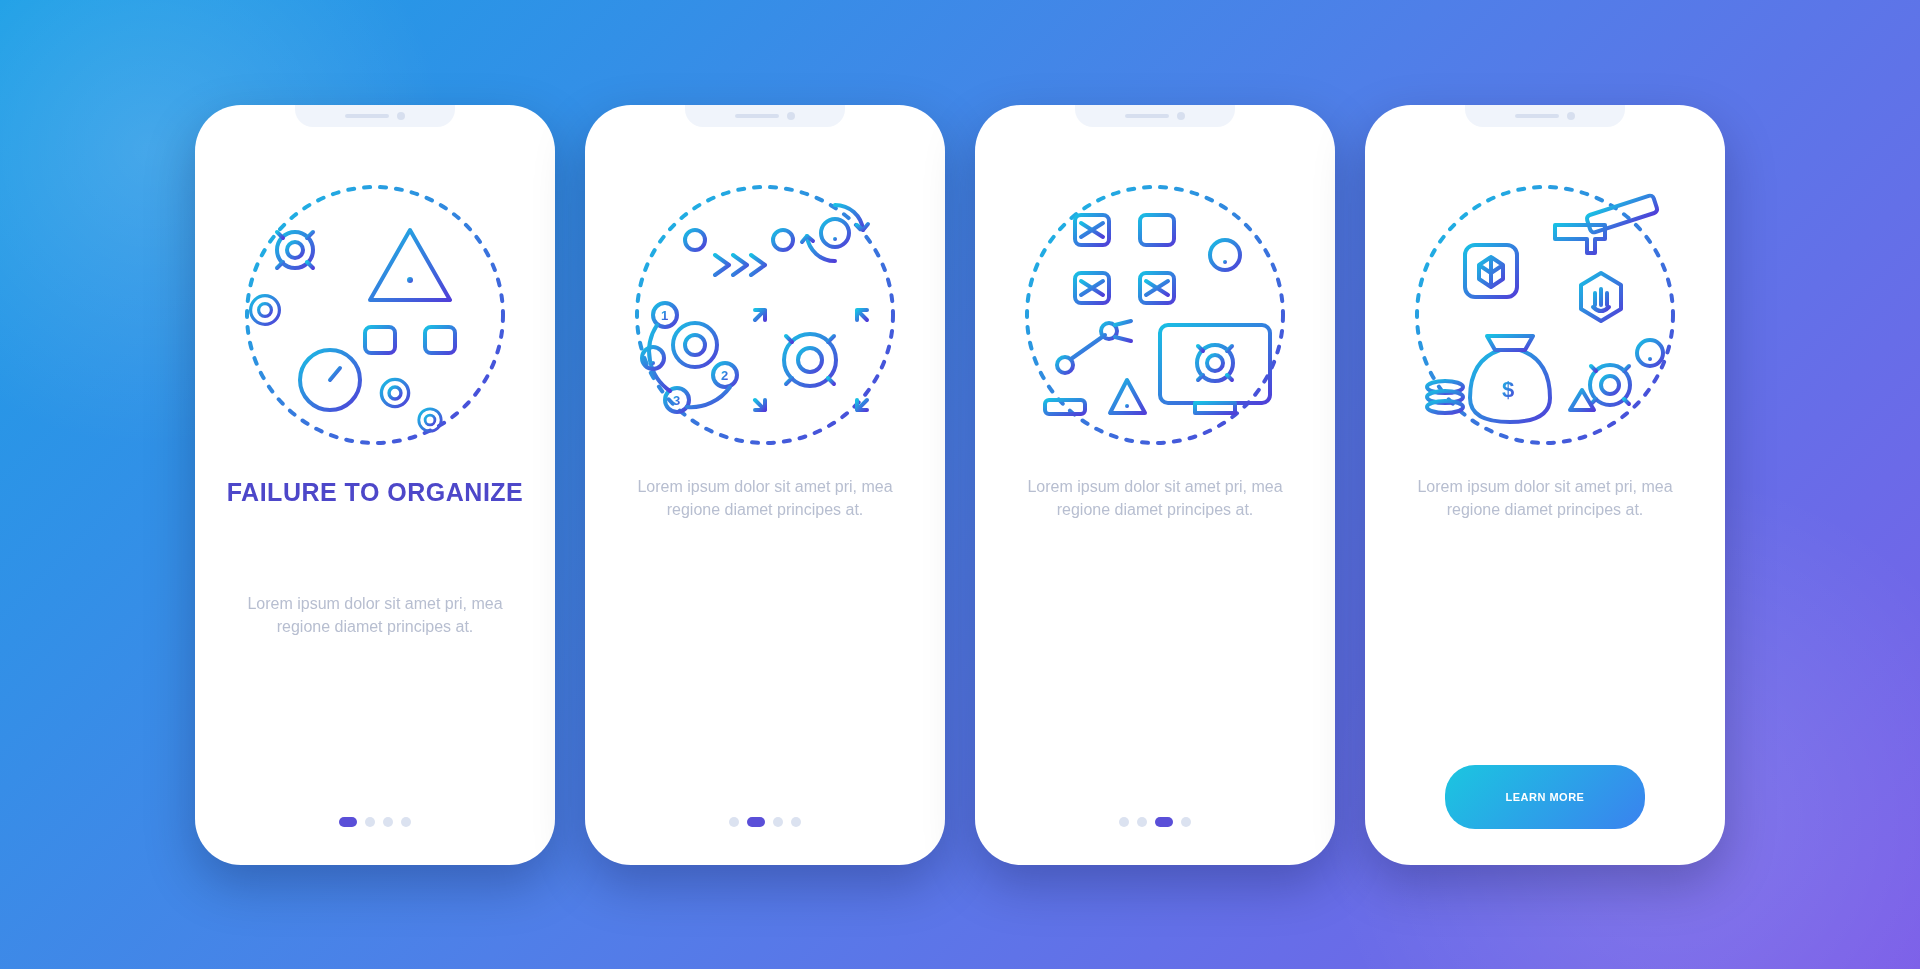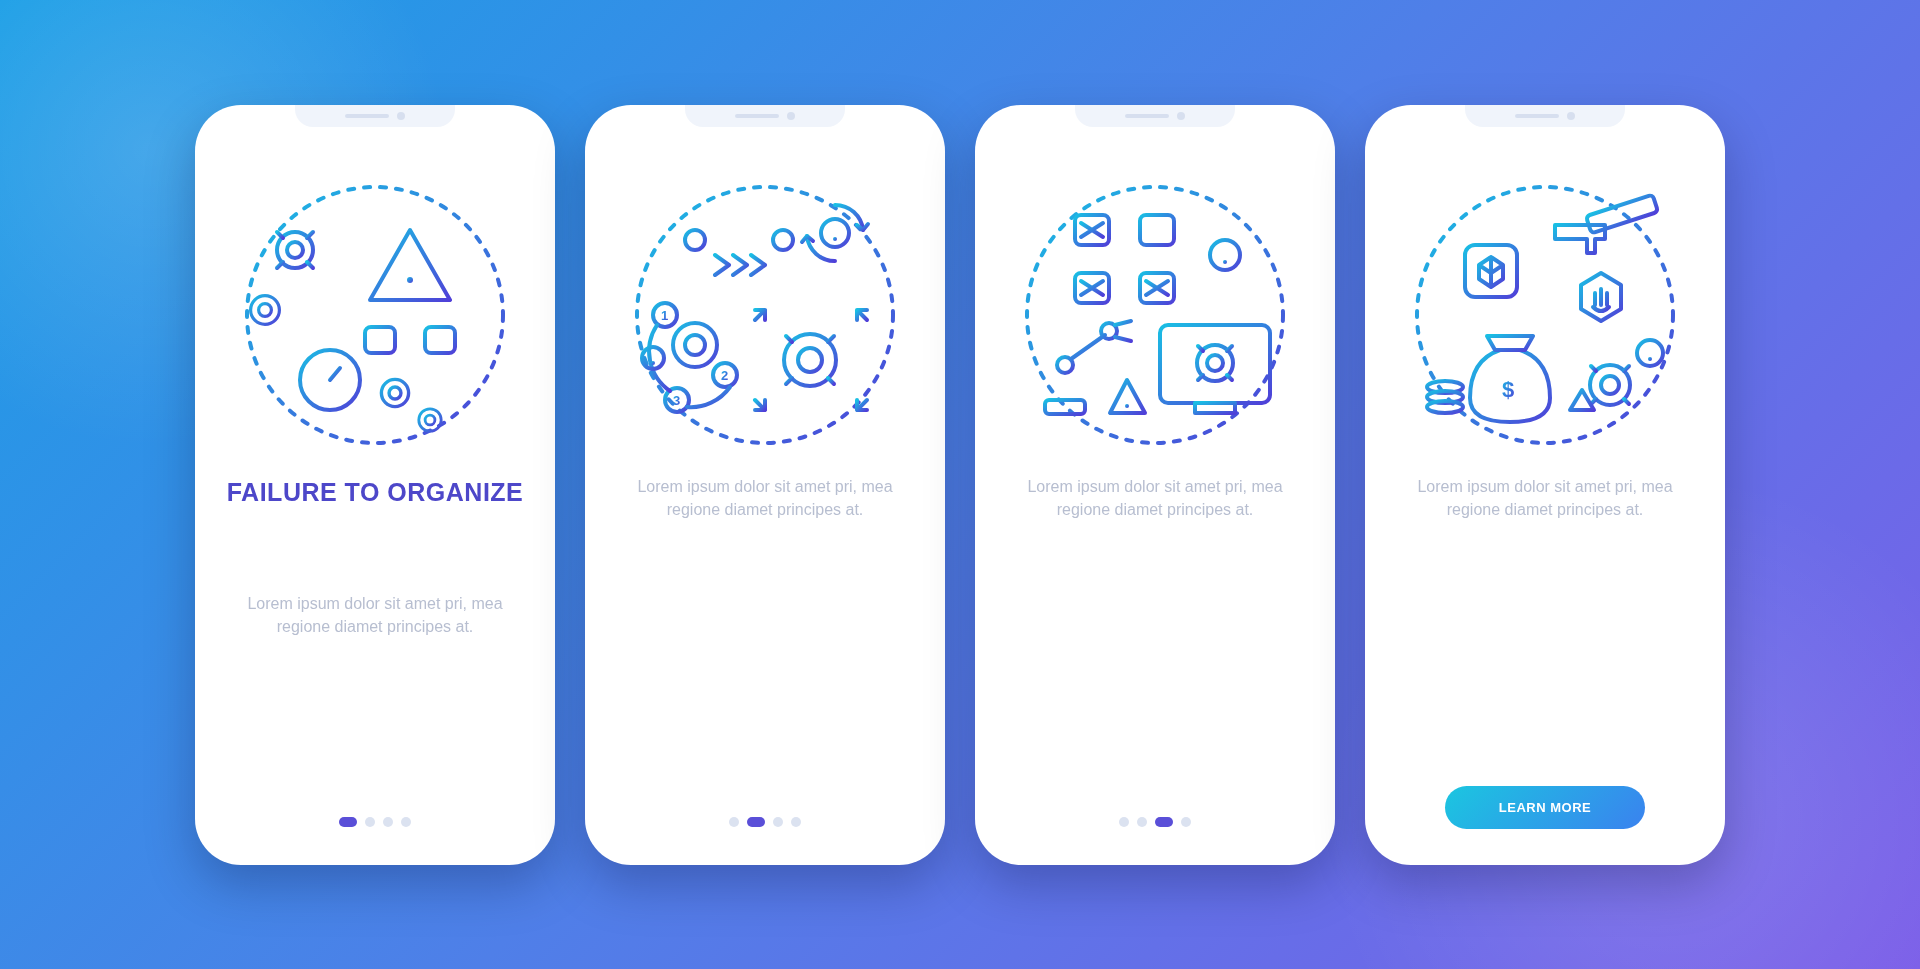--- a/index.html
+++ b/index.html
@@ -97,26 +97,26 @@
     width:10px; height:10px; border-radius:50%;
     background:#dbe2f0;
   }
   .dot.active {
     width:18px; border-radius:6px;
     background:#5a4fd8;
   }
   .cta {
     margin-top:auto;
     width: 200px;
-    padding: 14px 0;
+    padding: 26px 0;
     text-align:center;
     background: linear-gradient(135deg, #1bc6e0, #3a82ef);
     color:#fff;
     font-weight:700;
-    font-size:13px;
+    font-size:11px;
     letter-spacing:.5px;
     border-radius: 30px;
     cursor:pointer;
     margin-bottom:6px;
   }
   
   .illus svg * {
     fill:none;
     stroke:url(#grad);
     stroke-width:4;

